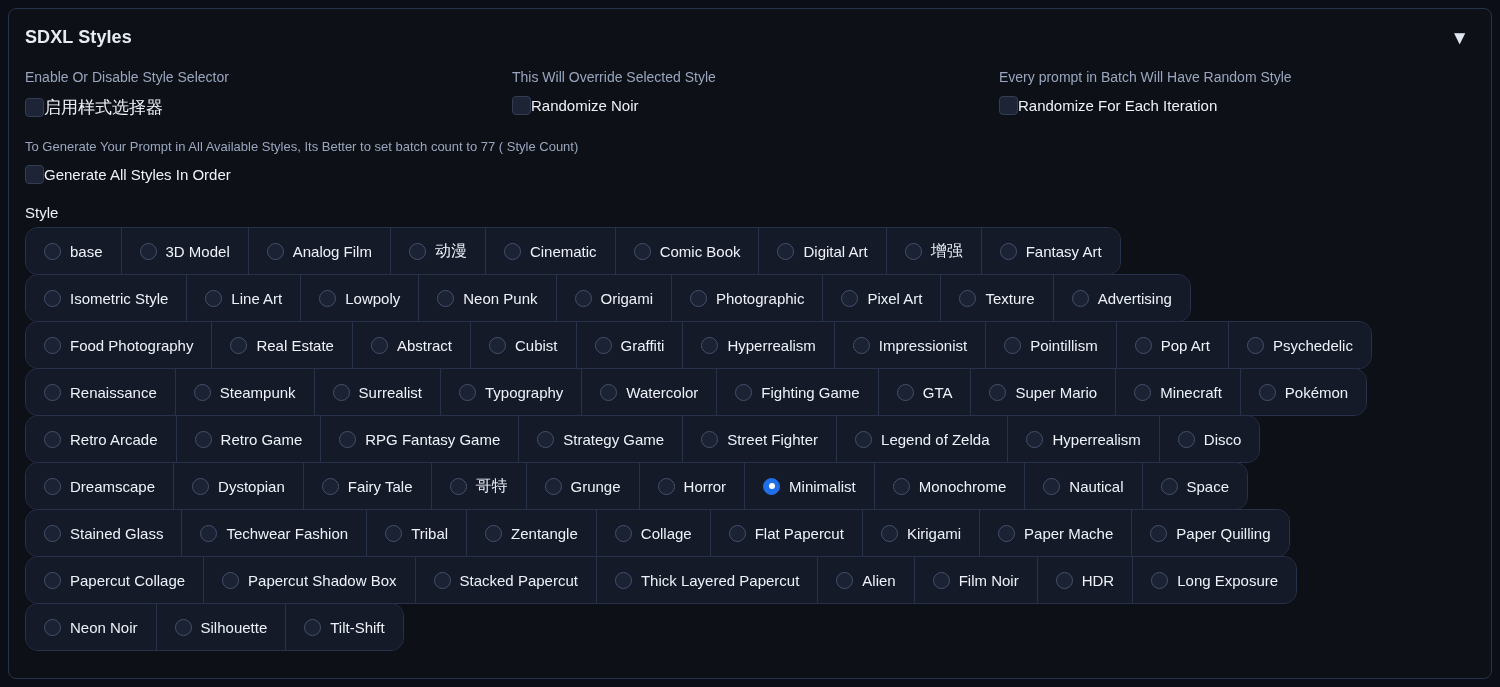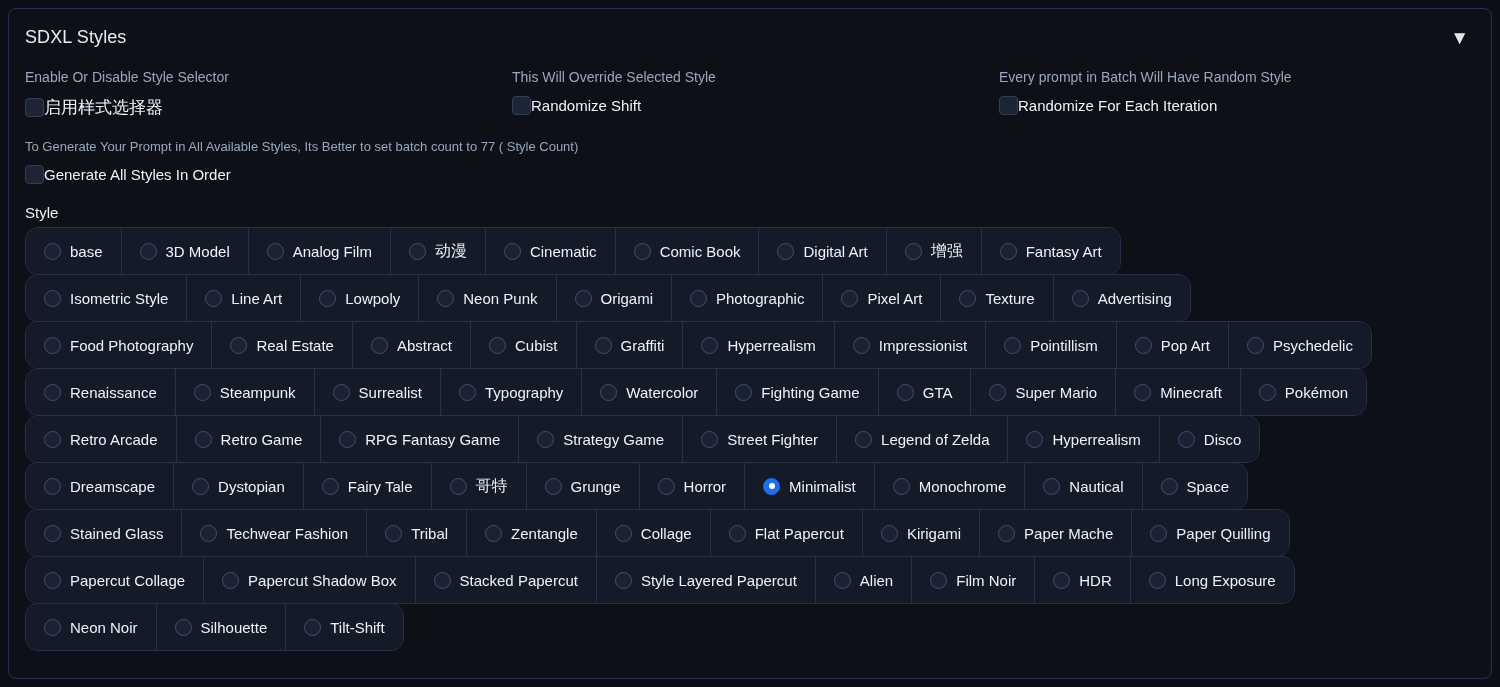--- a/index.html
+++ b/index.html
@@ -22,21 +22,21 @@
     border: 1px solid #27324a;
     border-radius: 8px;
     padding: 12px 16px 0 16px;
   }
   
   .panel-head {
     display: flex; align-items: center; justify-content: space-between;
     height: 32px;
   }
   .panel-title {
-    font-size: 18px; color: #e7ecf4; font-weight: 400;
+    font-size: 18px; color: #e7ecf4; font-weight: 700;
     letter-spacing: .1px;
   }
   .chev {
     font-size: 19px; color: #dfe6f1; line-height: 1;
     padding: 2px 6px; cursor: pointer; user-select: none;
   }
   
   .opt-grid {
     display: grid;
     grid-template-columns: 487px 487px 1fr;
@@ -125,21 +125,21 @@
         <div class="cbrow">
           <span class="cbox"></span>
           <span class="cb-label cjk">启用样式选择器</span>
         </div>
       </div>
 
       <div>
         <div class="opt-desc">This Will Override Selected Style</div>
         <div class="cbrow">
           <span class="cbox"></span>
-          <span class="cb-label">Randomize Shift</span>
+          <span class="cb-label">Randomize Noir</span>
         </div>
       </div>
 
       <div>
         <div class="opt-desc">Every prompt in Batch Will Have Random Style</div>
         <div class="cbrow">
           <span class="cbox"></span>
           <span class="cb-label">Randomize For Each Iteration</span>
         </div>
       </div>
@@ -439,21 +439,21 @@
           <div class="chip">
             <span class="radio"></span>
             <span class="chip-text">Papercut Shadow Box</span>
           </div>
           <div class="chip">
             <span class="radio"></span>
             <span class="chip-text">Stacked Papercut</span>
           </div>
           <div class="chip">
             <span class="radio"></span>
-            <span class="chip-text">Style Layered Papercut</span>
+            <span class="chip-text">Thick Layered Papercut</span>
           </div>
           <div class="chip">
             <span class="radio"></span>
             <span class="chip-text">Alien</span>
           </div>
           <div class="chip">
             <span class="radio"></span>
             <span class="chip-text">Film Noir</span>
           </div>
           <div class="chip">

